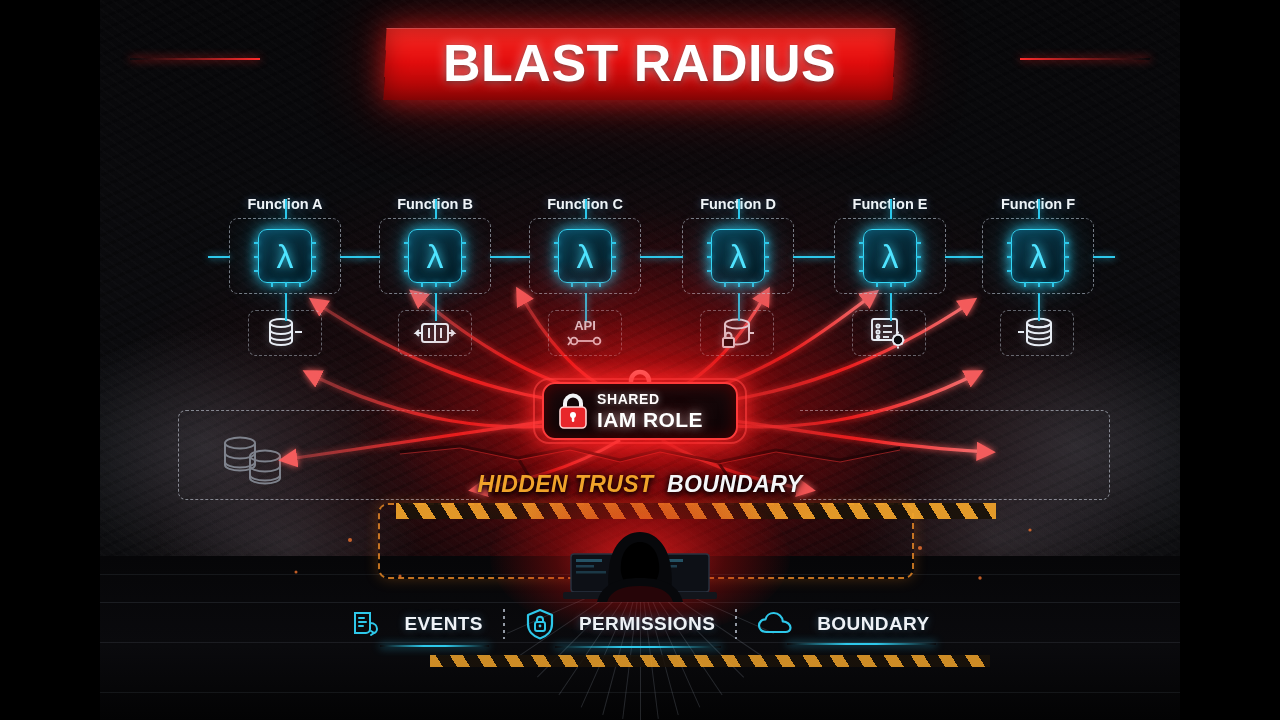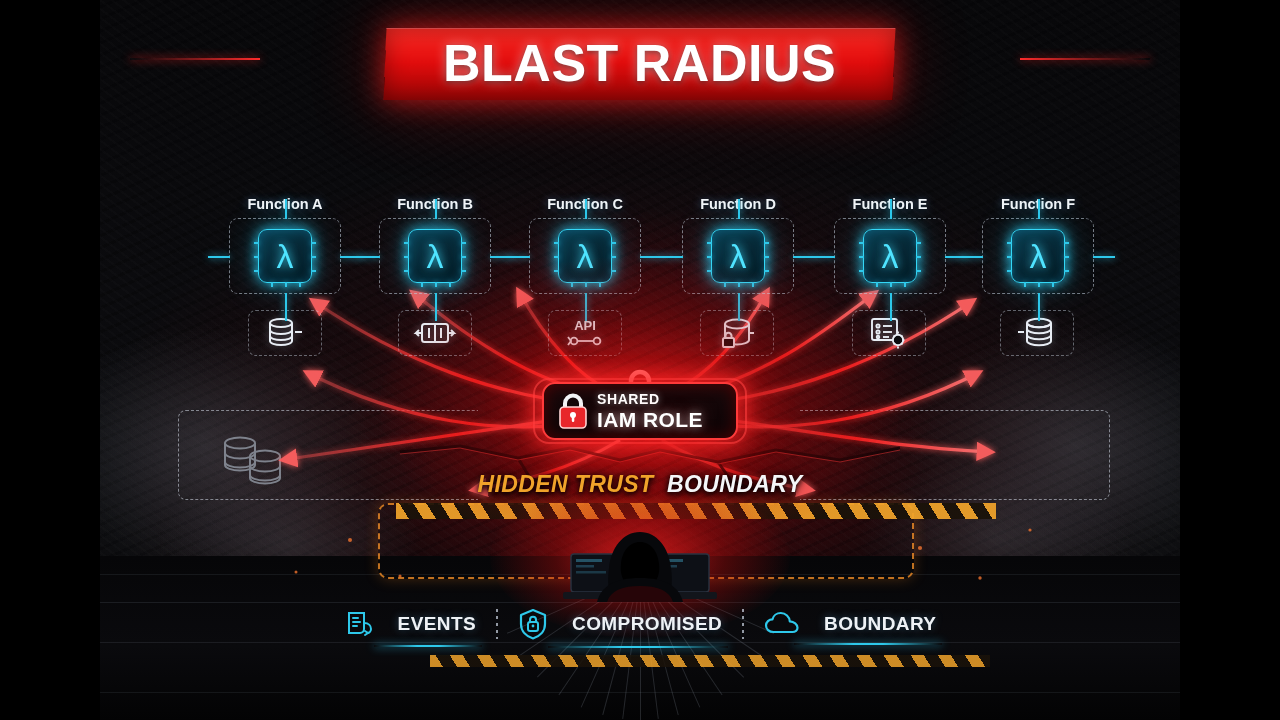--- a/index.html
+++ b/index.html
@@ -553,21 +553,21 @@
         <span class="leg-u"></span>
       </div>
       <div class="leg-div"></div>
       <div class="leg">
         <svg width="30" height="32" viewBox="0 0 30 32">
           <path d="M15 2 L27 7 V16 C27 23.5 21.5 28.5 15 30.5 C8.5 28.5 3 23.5 3 16 V7 Z" fill="none" stroke="#2ec8ea" stroke-width="2.2" stroke-linejoin="round"></path>
           <rect x="10" y="14" width="10" height="9" rx="2" fill="none" stroke="#2ec8ea" stroke-width="2"></rect>
           <path d="M12 14v-2.2a3 3 0 016 0V14" fill="none" stroke="#2ec8ea" stroke-width="2"></path>
           <circle cx="15" cy="18" r="1.4" fill="#2ec8ea"></circle>
         </svg>
-        <span class="leg-lab">COMPROMISED</span>
+        <span class="leg-lab">PERMISSIONS</span>
         <span class="leg-u"></span>
       </div>
       <div class="leg-div"></div>
       <div class="leg">
         <svg width="36" height="26" viewBox="0 0 36 26">
           <path d="M9.5 21 C5 21 2 18 2 14.5 C2 11 5 8.3 8.5 8.3 C9.3 4.6 12.7 2 16.8 2 C21.6 2 25.5 5.7 25.8 10.4 C30 10.6 33.5 13.5 33.5 16.8 C33.5 19.3 31.3 21 28.5 21 Z" fill="none" stroke="#2ec8ea" stroke-width="2.2" stroke-linejoin="round"></path>
         </svg>
         <span class="leg-lab">BOUNDARY</span>
         <span class="leg-u"></span>
       </div>

